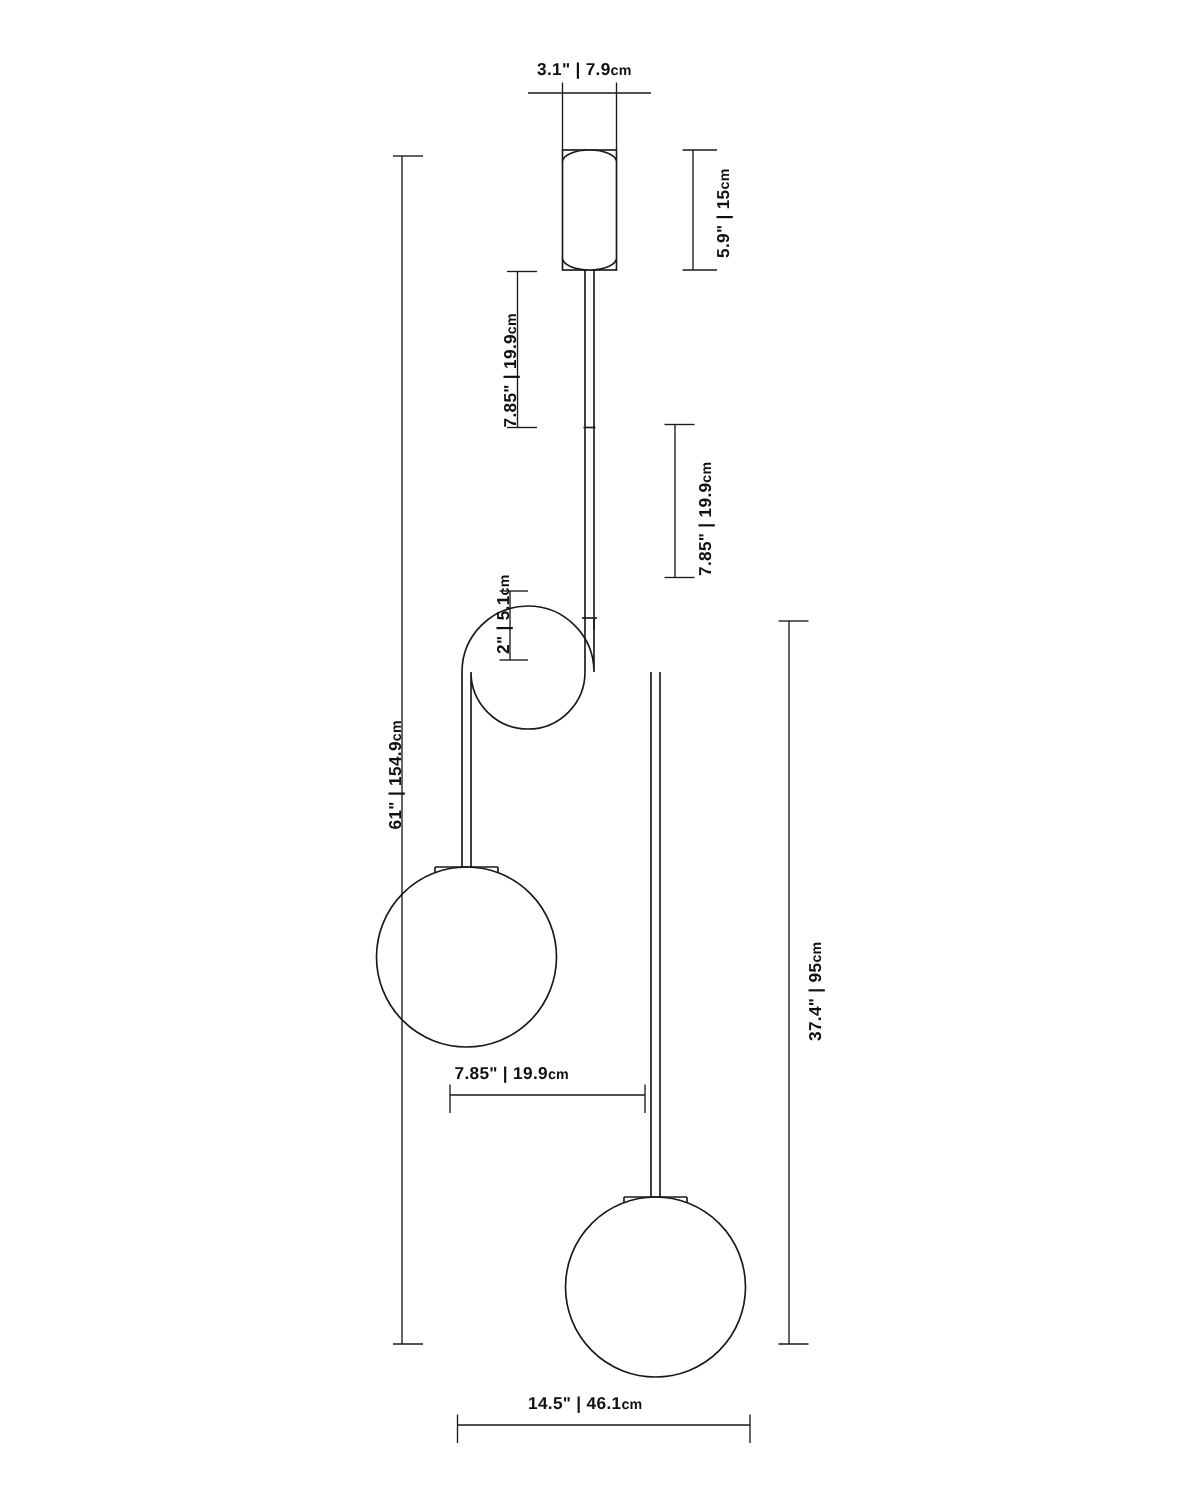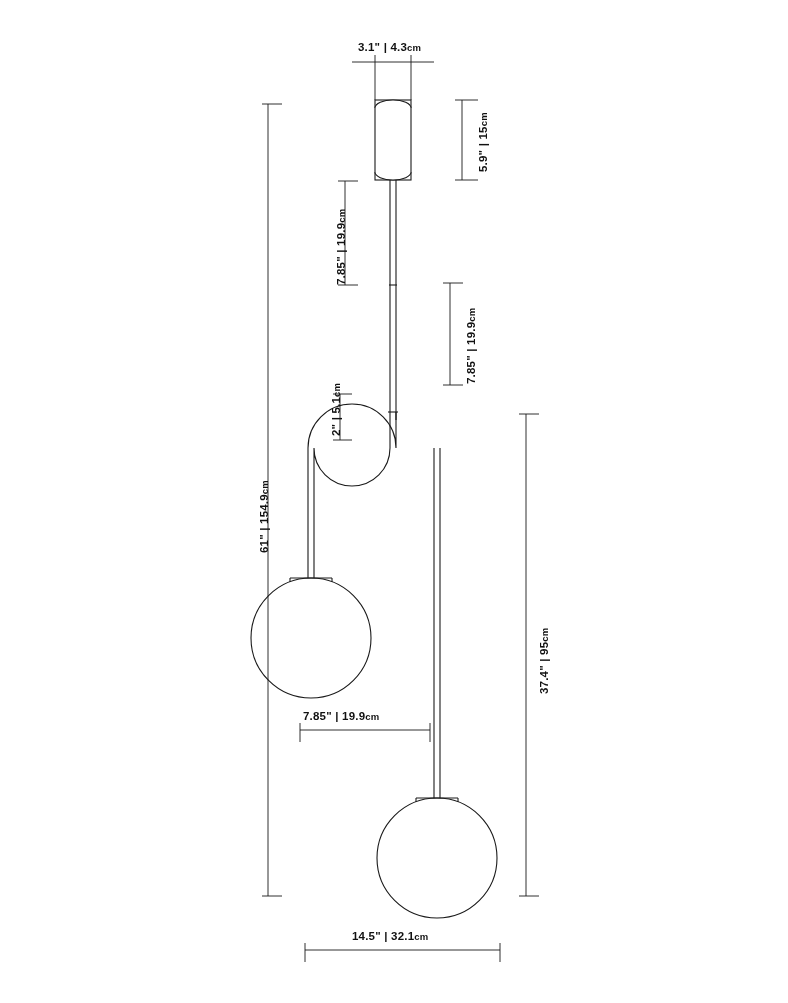--- a/index.html
+++ b/index.html
@@ -153,21 +153,21 @@
           <line x1="305" y1="950" x2="500" y2="950"></line>
           <line x1="305" y1="943" x2="305" y2="962"></line>
           <line x1="500" y1="943" x2="500" y2="962"></line>
         </g>
 
       </g>
     </g>
   </svg>
 
   <div class="dim-label" style="left:358px; top:42px;">
-    <span>3.1"</span><span> | </span><span>4.3</span><span class="unit">cm</span>
+    <span>3.1"</span><span> | </span><span>7.9</span><span class="unit">cm</span>
   </div>
 
   <div class="dim-label vert rot-ccw" style="left:478px; top:172px;">
     <span>5.9"</span><span> | </span><span>15</span><span class="unit">cm</span>
   </div>
 
   <div class="dim-label vert rot-ccw" style="left:336px; top:285px;">
     <span>7.85"</span><span> | </span><span>19.9</span><span class="unit">cm</span>
   </div>
 
@@ -185,16 +185,16 @@
 
   <div class="dim-label vert rot-ccw" style="left:539px; top:694px;">
     <span>37.4"</span><span> | </span><span>95</span><span class="unit">cm</span>
   </div>
 
   <div class="dim-label" style="left:303px; top:711px;">
     <span>7.85"</span><span> | </span><span>19.9</span><span class="unit">cm</span>
   </div>
 
   <div class="dim-label" style="left:352px; top:931px;">
-    <span>14.5"</span><span> | </span><span>32.1</span><span class="unit">cm</span>
+    <span>14.5"</span><span> | </span><span>46.1</span><span class="unit">cm</span>
   </div>
 
 </div>
 
 </body></html>

